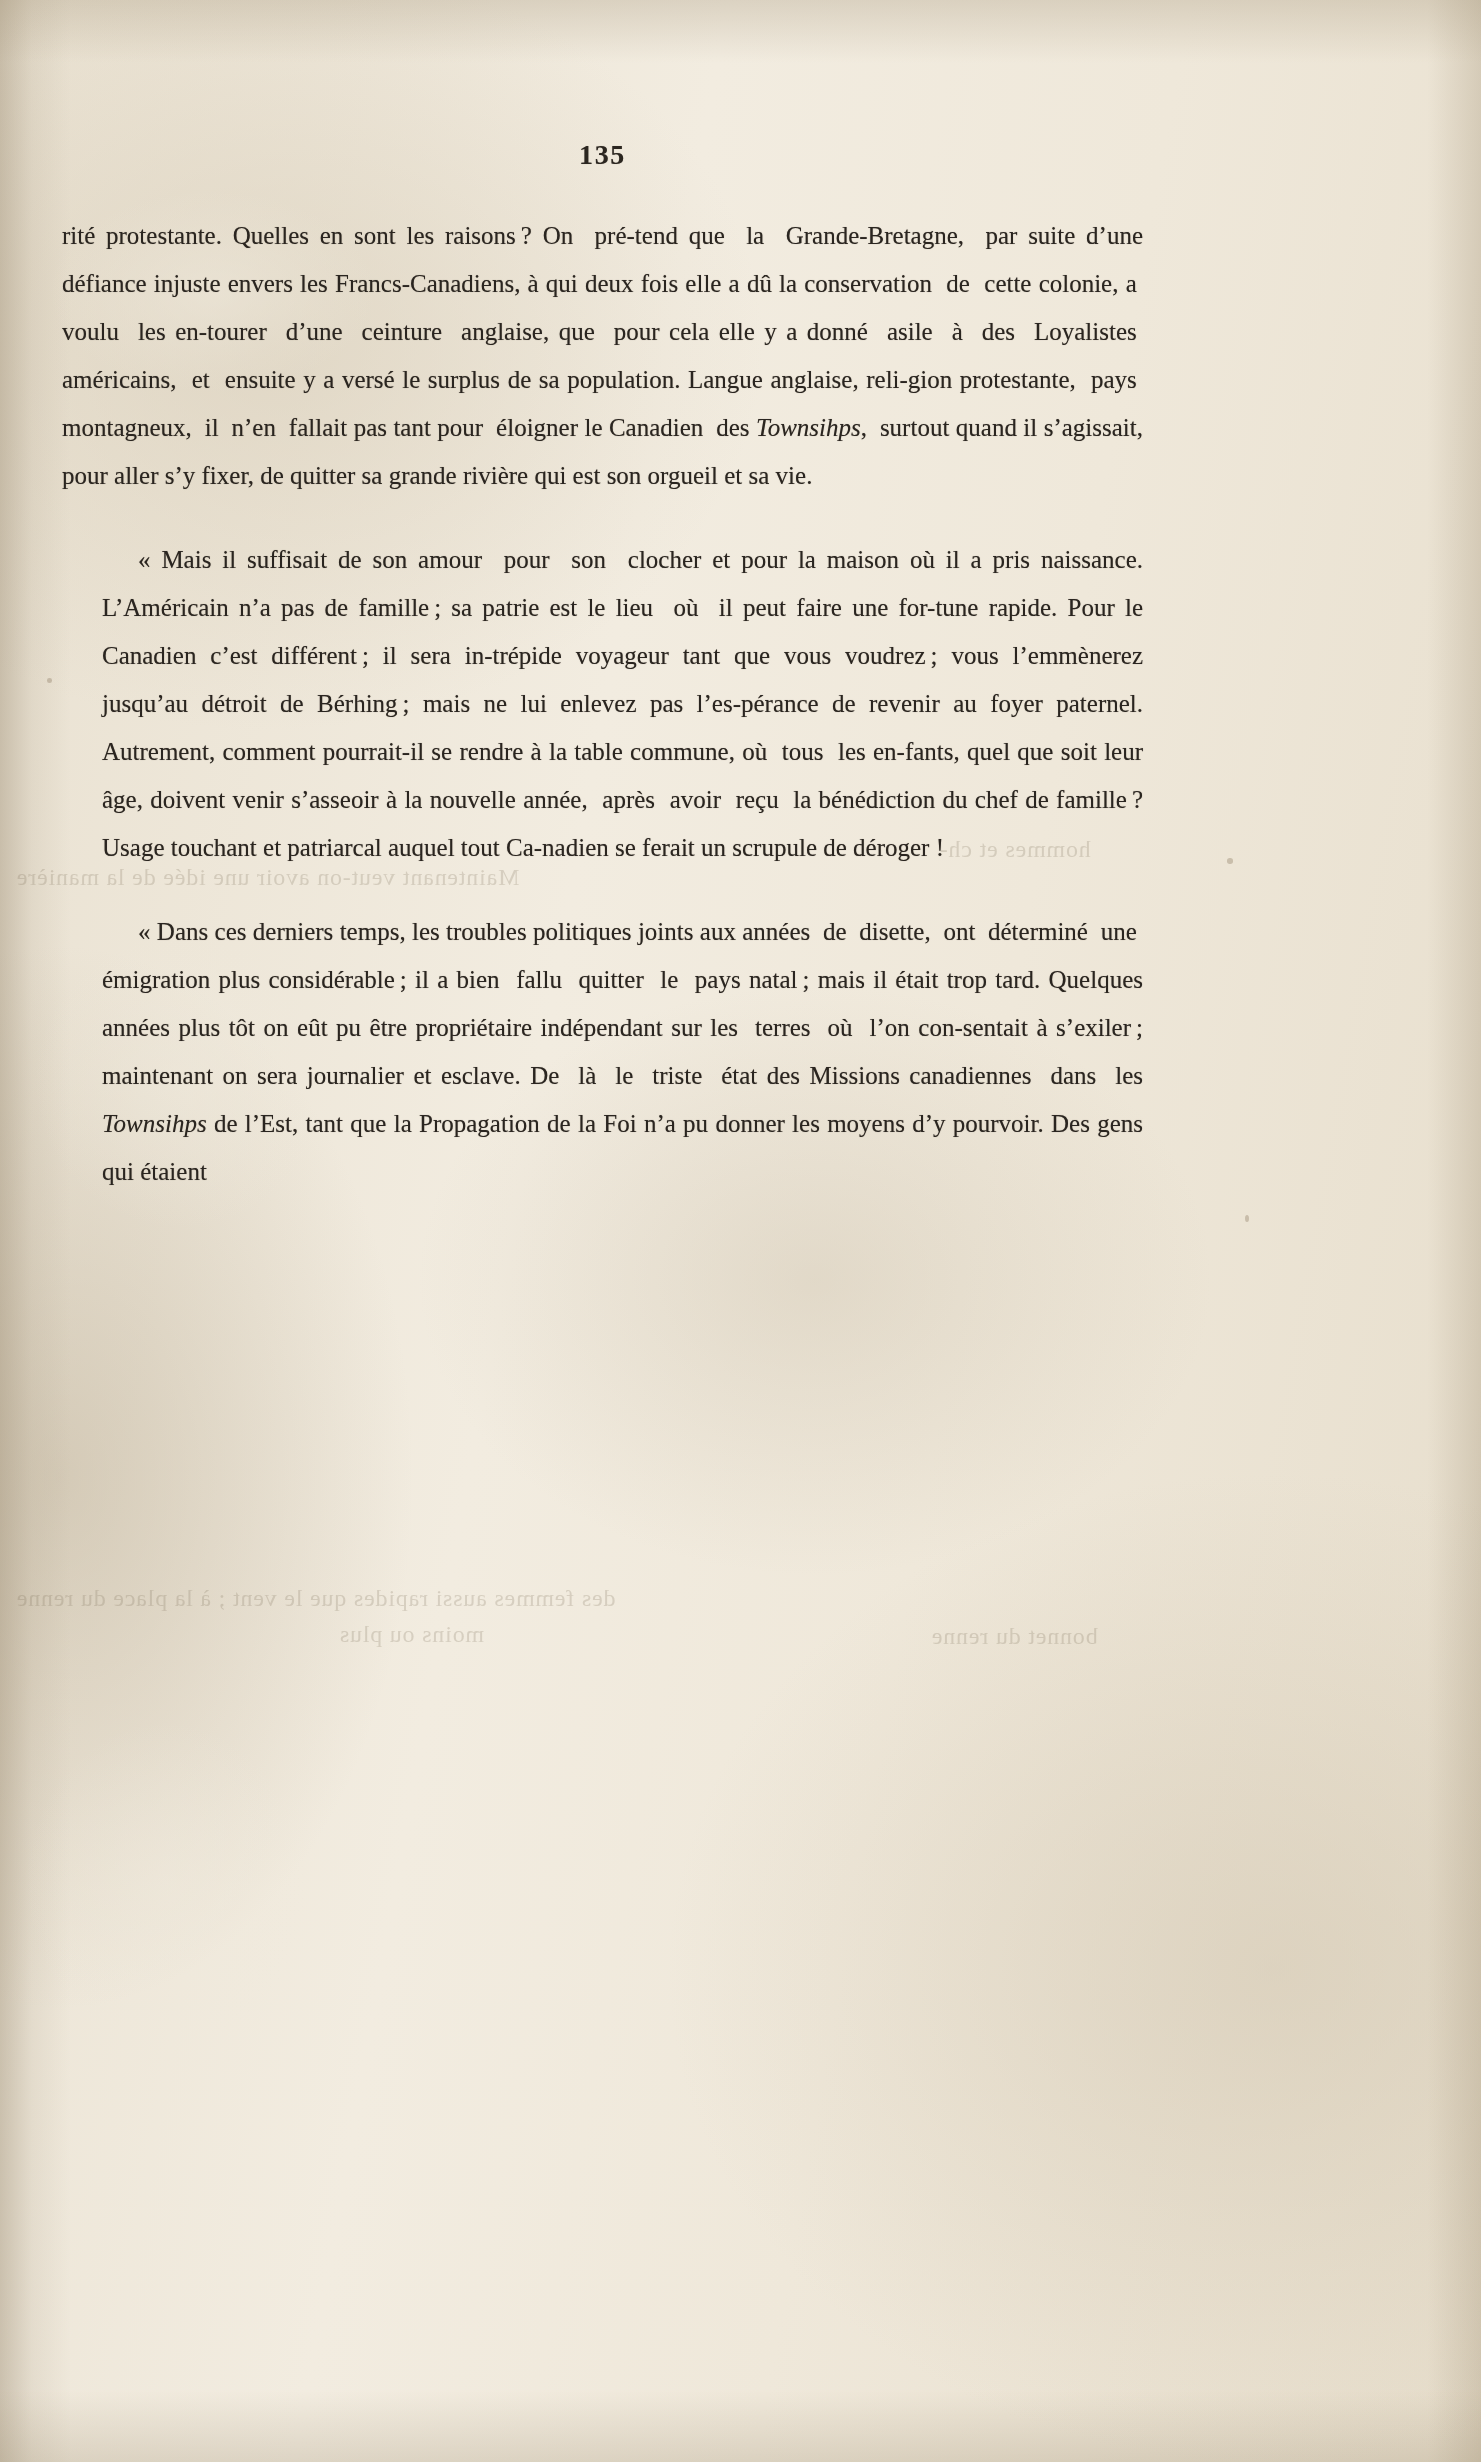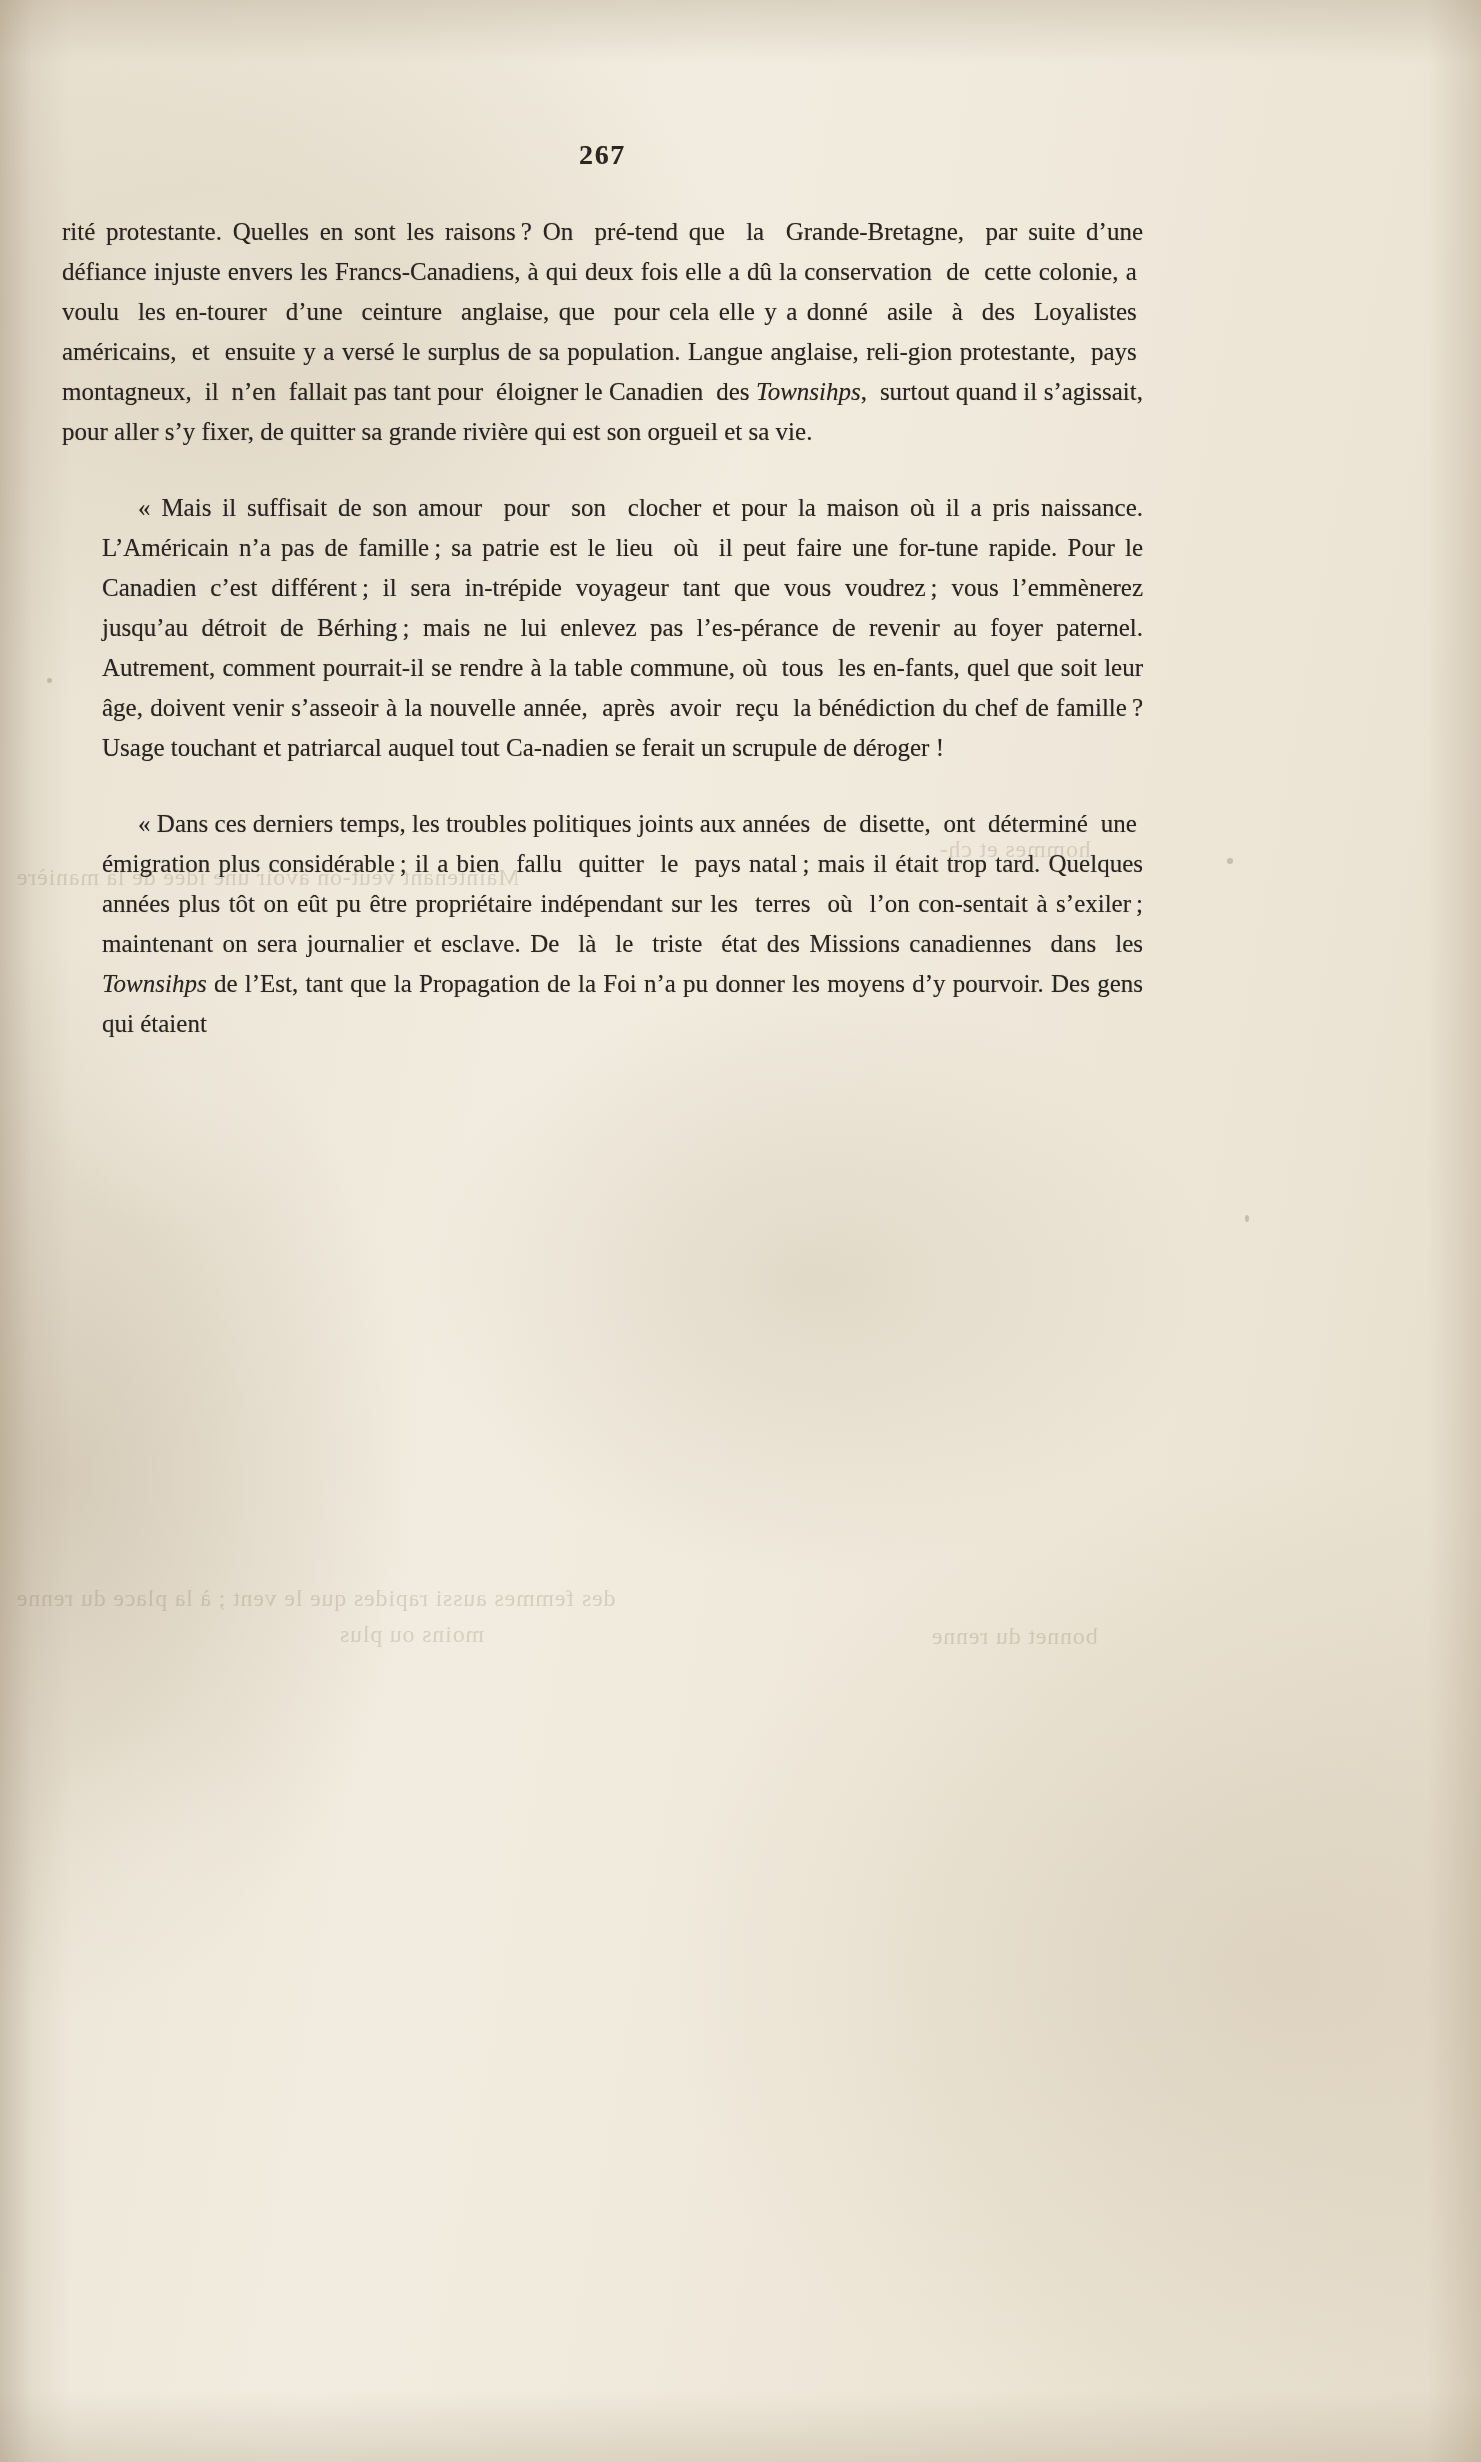--- a/index.html
+++ b/index.html
@@ -76,21 +76,21 @@
     font-size: 28px;
     letter-spacing: 1.6px;
     color: #2b2620;
     margin: 0 0 41px 0;
     text-shadow: 0 0 0.8px rgba(60,50,36,0.35);
   }
 
   .para {
     font-family: "Liberation Serif", serif;
     font-size: 25px;
-    line-height: 40px;
+    line-height: 48px;
     color: #2a2520;
     text-align: justify;
     text-justify: inter-word;
     margin: 0 0 36px 0;
     text-shadow: 0 0 0.9px rgba(55,45,32,0.45);
   }
   .para:last-child { margin-bottom: 0; }
 
   .para.indent { text-indent: 36px; margin-left: 40px; }
 
@@ -151,21 +151,21 @@
   <div class="ink-fade f1"></div>
   <div class="ink-fade f2"></div>
   <div class="ink-fade f3"></div>
 
   <div class="speck" style="left:1227px; top:858px; width:5.5px; height:5.5px;"></div>
   <div class="speck" style="left:1245px; top:1215px; width:4px; height:7px;"></div>
   <div class="speck" style="left:47px; top:678px; width:4.7px; height:4.7px;"></div>
 
   <div class="text-column">
 
-    <div class="folio">267</div>
+    <div class="folio">135</div>
 
     <p class="para">rité protestante. Quelles en sont les raisons ? On&nbsp; pré-tend que&nbsp; la&nbsp; Grande-Bretagne, &nbsp;par suite d’une défiance injuste envers les Francs-Canadiens, à qui deux fois elle a dû la conservation&nbsp; de&nbsp; cette colonie, a&nbsp; voulu&nbsp; les en-tourer&nbsp; d’une&nbsp; ceinture&nbsp; anglaise, que&nbsp; pour cela elle y a donné&nbsp; asile&nbsp; à&nbsp; des&nbsp; Loyalistes&nbsp; américains, &nbsp;et&nbsp; ensuite y a versé le surplus de sa population. Langue anglaise, reli-gion protestante, &nbsp;pays&nbsp; montagneux, &nbsp;il&nbsp; n’en&nbsp; fallait pas tant pour&nbsp; éloigner le Canadien&nbsp; des <i>Townsihps</i>, &nbsp;surtout quand il s’agissait, pour aller s’y fixer, de quitter sa grande rivière qui est son orgueil et sa vie.</p>
     <p class="para indent">«&nbsp;Mais il suffisait de son amour&nbsp; pour&nbsp; son&nbsp; clocher et pour la maison où il a pris naissance. L’Américain n’a pas de famille ; sa patrie est le lieu&nbsp; où&nbsp; il peut faire une for-tune rapide. Pour le Canadien c’est différent ; il sera in-trépide voyageur tant que vous voudrez ; vous l’emmènerez jusqu’au détroit de Bérhing ; mais ne lui enlevez pas l’es-pérance de revenir au foyer paternel. Autrement, comment pourrait-il se rendre à la table commune, où&nbsp; tous&nbsp; les en-fants, quel que soit leur âge, doivent venir s’asseoir à la nouvelle année, &nbsp;après&nbsp; avoir&nbsp; reçu&nbsp; la bénédiction du chef de famille ? Usage touchant et patriarcal auquel tout Ca-nadien se ferait un scrupule de déroger&nbsp;!</p>
     <p class="para indent">«&nbsp;Dans ces derniers temps, les troubles politiques joints aux années&nbsp; de&nbsp; disette,&nbsp; ont&nbsp; déterminé&nbsp; une&nbsp; émigration plus considérable ; il a bien&nbsp; fallu&nbsp; quitter&nbsp; le&nbsp; pays natal ; mais il était trop tard. Quelques années plus tôt on eût pu être propriétaire indépendant sur les&nbsp; terres&nbsp; où&nbsp; l’on con-sentait à s’exiler ; maintenant on sera journalier et esclave. De&nbsp; là&nbsp; le&nbsp; triste&nbsp; état des Missions canadiennes&nbsp; dans&nbsp; les <i>Townsihps</i> de l’Est, tant que la Propagation de la Foi n’a pu donner les moyens d’y pourvoir. Des gens qui étaient</p>
 
   </div>
 </div>
 
 
 </body></html>

